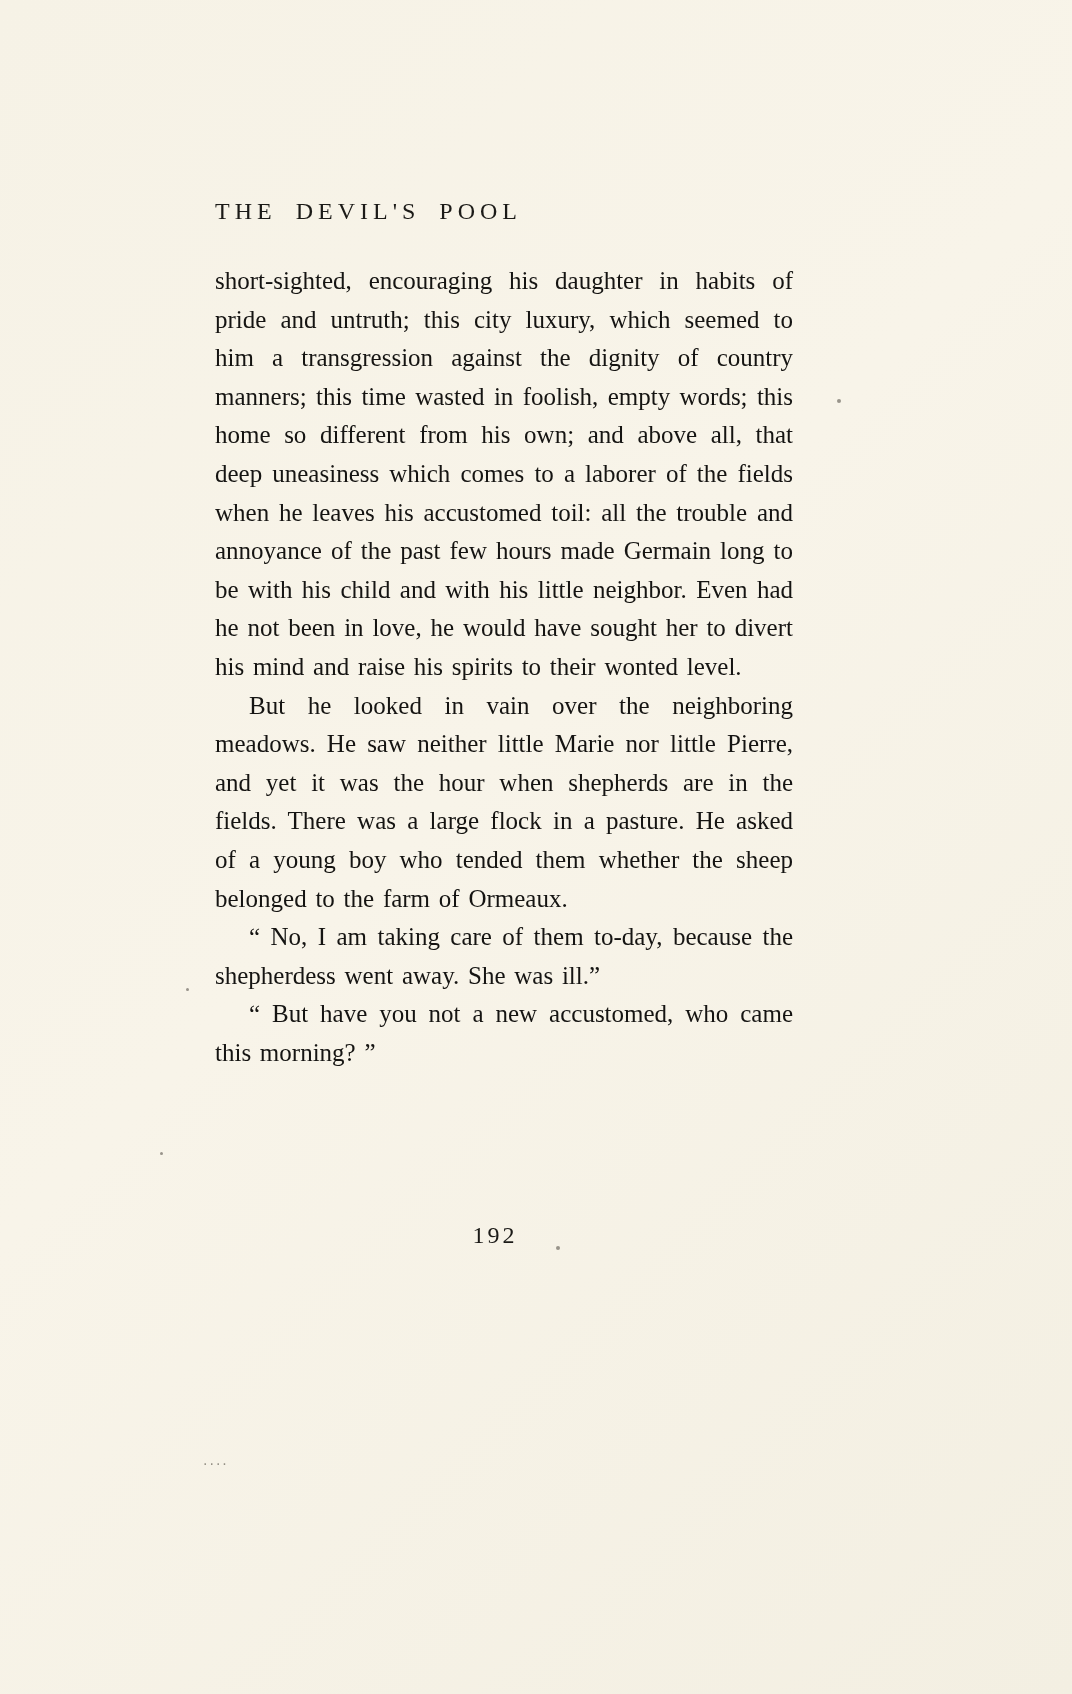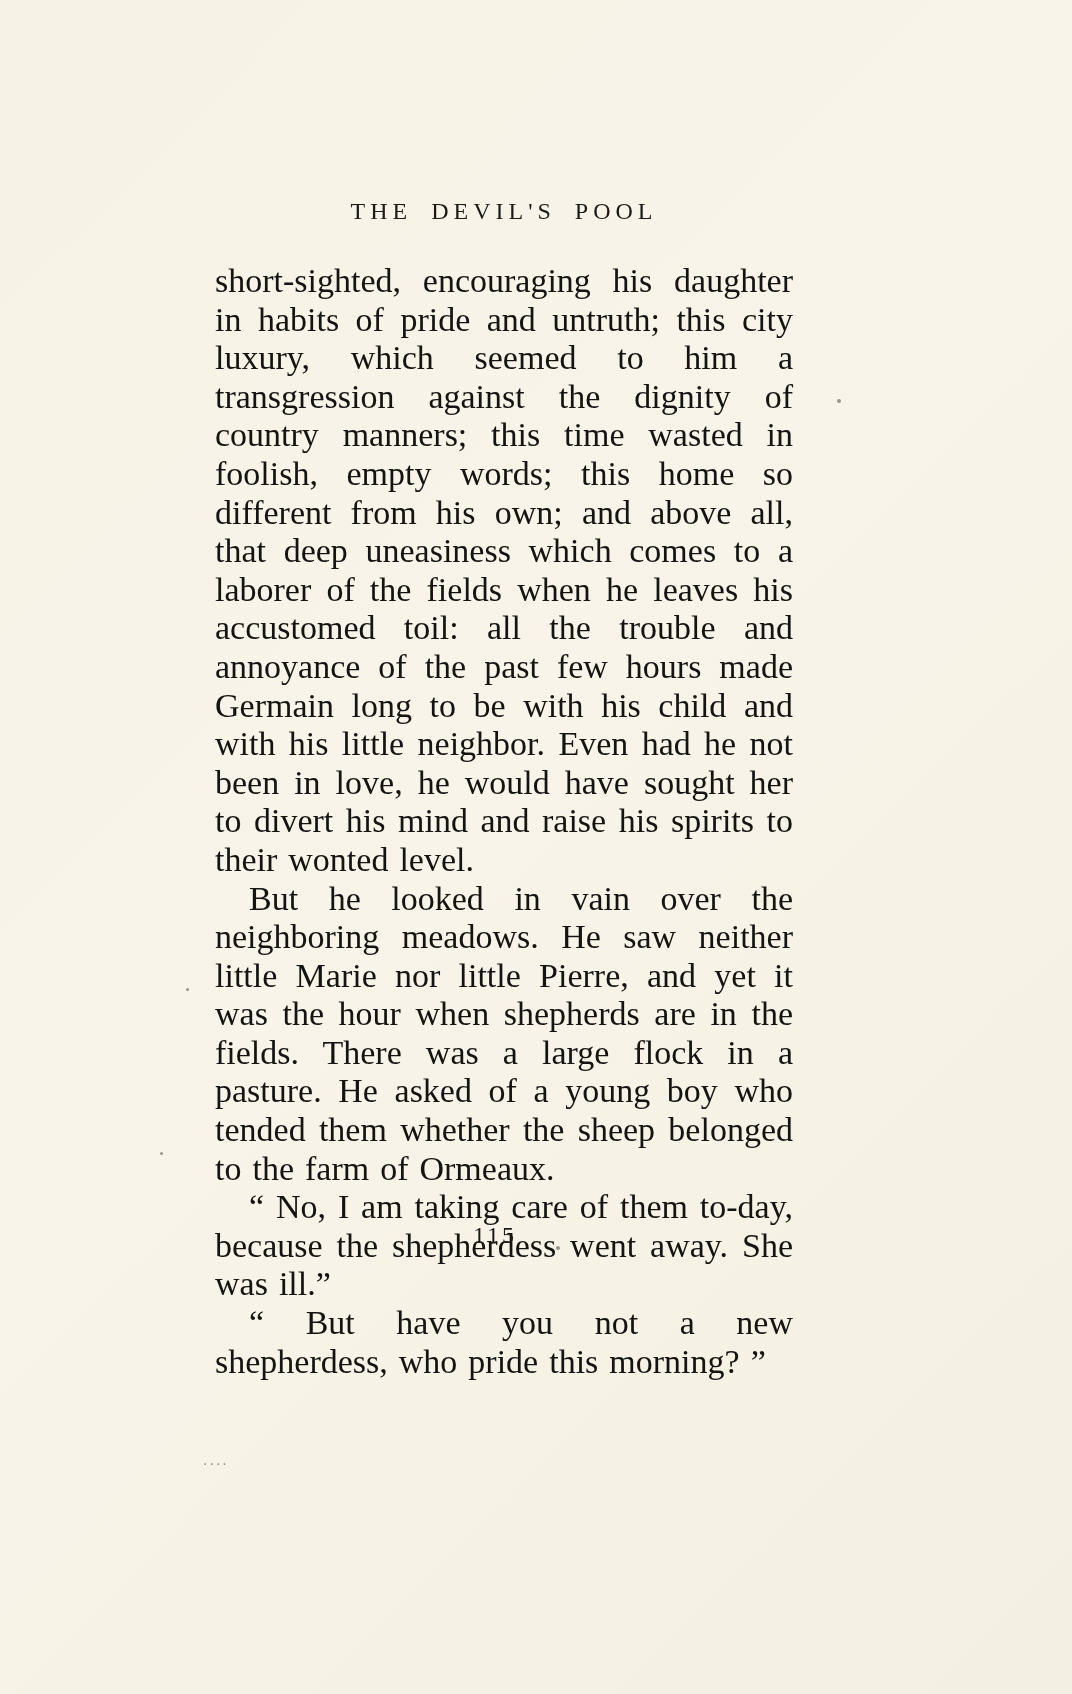--- a/index.html
+++ b/index.html
@@ -17,35 +17,35 @@
   }
   .page {
     position: absolute;
     inset: 0;
   }
   .running-head {
     position: absolute;
     left: 215px;
     top: 198px;
     width: 578px;
-    text-align: center;
+    text-align: left;
     font-size: 24px;
     letter-spacing: 5px;
     word-spacing: 8px;
     color: #1b1a17;
   }
   .text-block {
     position: absolute;
     left: 215px;
     top: 262px;
     width: 578px;
   }
   .text-block p {
     margin: 0;
-    font-size: 34px;
+    font-size: 25px;
     line-height: 38.6px;
     text-align: justify;
     word-spacing: 2.5px;
     color: #151412;
   }
   .text-block p.indent {
     text-indent: 34px;
   }
   .page-number {
     position: absolute;
@@ -85,24 +85,24 @@
 
 <div class="page">
 
   <div class="running-head">THE DEVIL'S POOL</div>
 
   <div class="text-block">
 
   <p class="">short-sighted, encouraging his daughter in habits of pride and untruth; this city luxury, which seemed to him a transgression against the dignity of country manners; this time wasted in foolish, empty words; this home so different from his own; and above all, that deep uneasiness which comes to a laborer of the fields when he leaves his accustomed toil: all the trouble and annoyance of the past few hours made Germain long to be with his child and with his little neighbor. Even had he not been in love, he would have sought her to divert his mind and raise his spirits to their wonted level.</p>
       <p class="indent">But he looked in vain over the neighboring meadows. He saw neither little Marie nor little Pierre, and yet it was the hour when shepherds are in the fields. There was a large flock in a pasture. He asked of a young boy who tended them whether the sheep belonged to the farm of Ormeaux.</p>
       <p class="indent">“ No, I am taking care of them to-day, because the shepherdess went away.  She was ill.”</p>
-      <p class="indent">“ But have you not a new shepherdess, who pride this morning? ”</p>
+      <p class="indent">“ But have you not a new accustomed, who came this morning? ”</p>
     </div>
 
-  <div class="page-number">115</div>
+  <div class="page-number">192</div>
 
   <span class="speck speck-1"></span>
   <span class="speck speck-2"></span>
   <span class="speck speck-3"></span>
   <span class="speck speck-4"></span>
 
   <div class="pencil-mark">....</div>
 
 </div>
 

